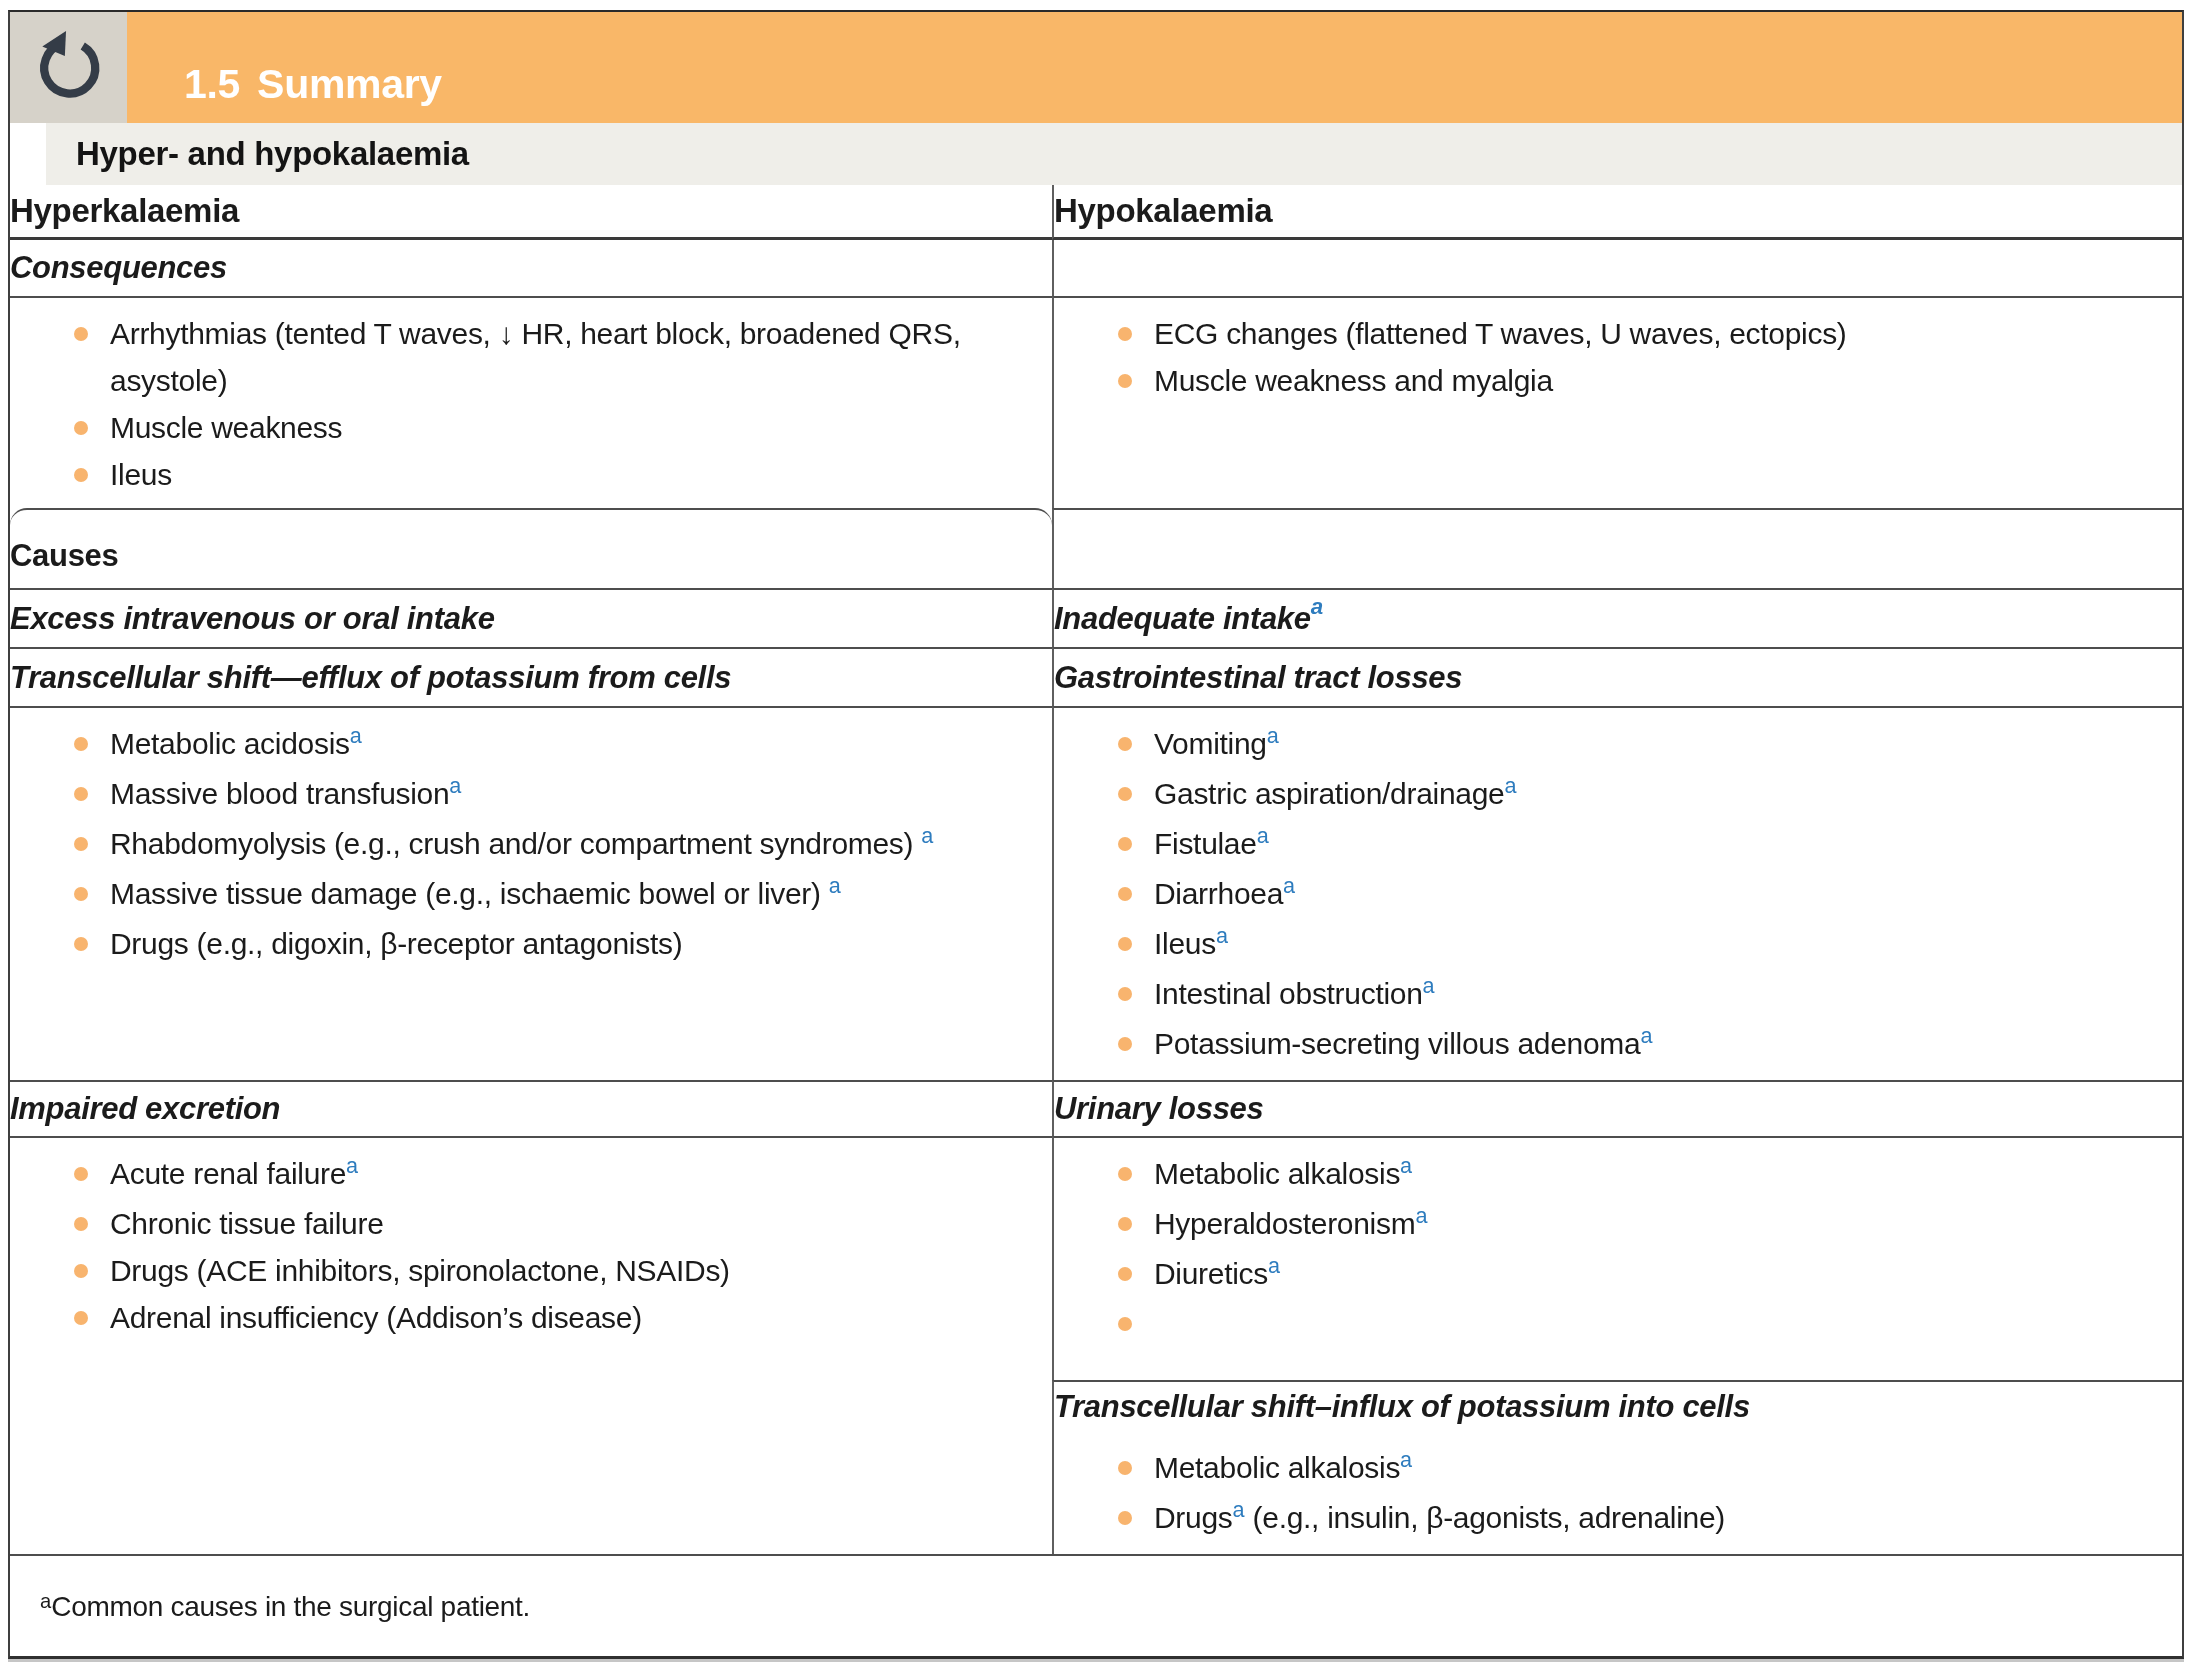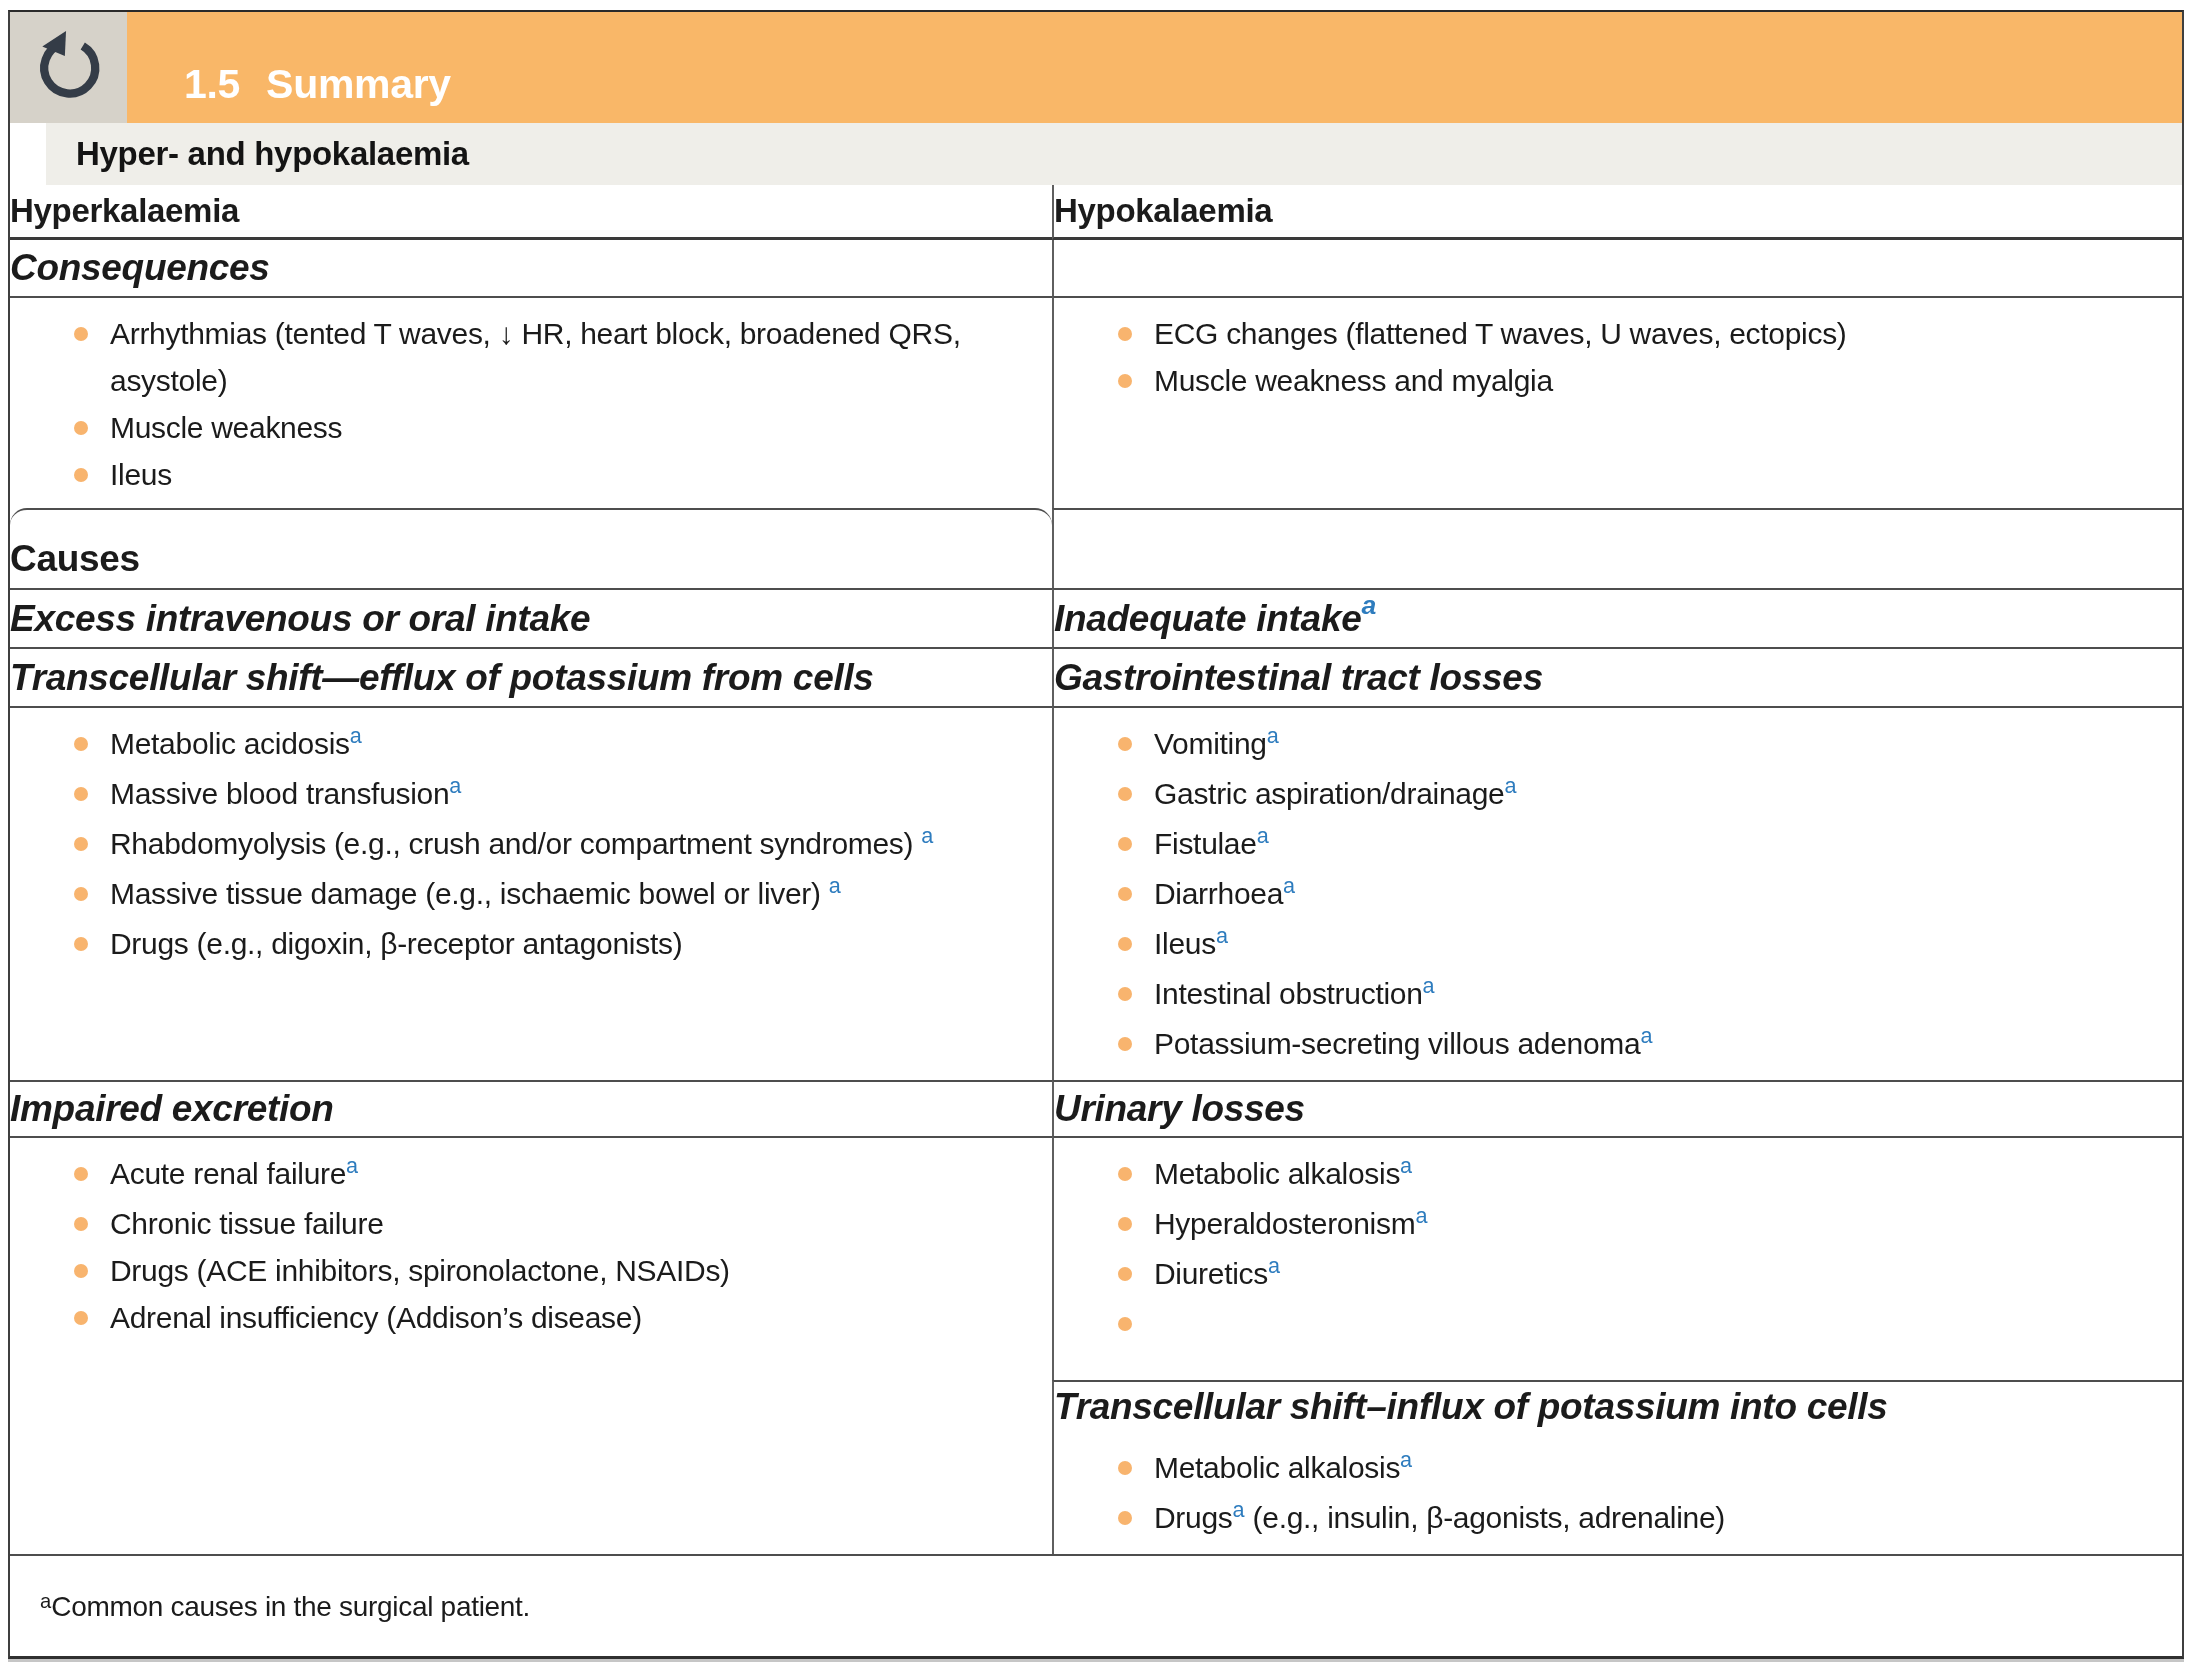--- a/index.html
+++ b/index.html
@@ -15,32 +15,32 @@
   }
   .sheet{
     position:absolute;left:8px;top:10px;width:2176px;
     border:2px solid #3F3F3F;border-top-color:#2A2A2A;border-bottom:3px solid #303030;
     box-shadow:0 3px 0 #C6C6C6;background:#fff;
   }
   
   .banner{display:flex;height:111px;}
   .icon-box{width:117px;flex:none;background:var(--iconBox);display:flex;align-items:center;justify-content:center;}
   .banner-rest{flex:1;background:var(--accent);display:flex;align-items:center;padding-left:57px;}
-  .banner-title{color:#FFFFFF;font-weight:bold;font-size:41px;display:flex;gap:26px;margin-top:33px;}
+  .banner-title{color:#FFFFFF;font-weight:bold;font-size:41px;display:flex;gap:17px;margin-top:33px;}
   
   .subbar{height:62px;background:var(--subbar);display:flex;align-items:center;padding-left:30px;
     font-size:33px;font-weight:bold;color:#141414;margin-left:36px;}
   
   .grid{display:grid;grid-template-columns:1042px 1fr;}
   .cell{}
   .cell.colL{grid-column:1;}
   .cell.colR{grid-column:2;border-left:2px solid #5F5F5F;}
   .bt{border-top:2px solid var(--line);}
   .colhead{min-height:55px;display:flex;align-items:center;font-size:33px;font-weight:bold;border-bottom:3px solid #3A3A3A;}
-  .sect{display:flex;align-items:center;font-size:37px;font-weight:bold;}
+  .sect{display:flex;align-items:center;font-size:31px;font-weight:bold;}
   .h-r1{min-height:56px;}
   .h-r2{min-height:203px;}
   .h-r3{min-height:80px;}
   .h-r4{min-height:59px;}
   .h-r5{min-height:59px;}
   .h-r6{min-height:342px;}
   .h-r7{min-height:56px;}
   .h-r8{min-height:244px;}
   .h-r9{min-height:52px;}
   .h-r10{min-height:111px;}

